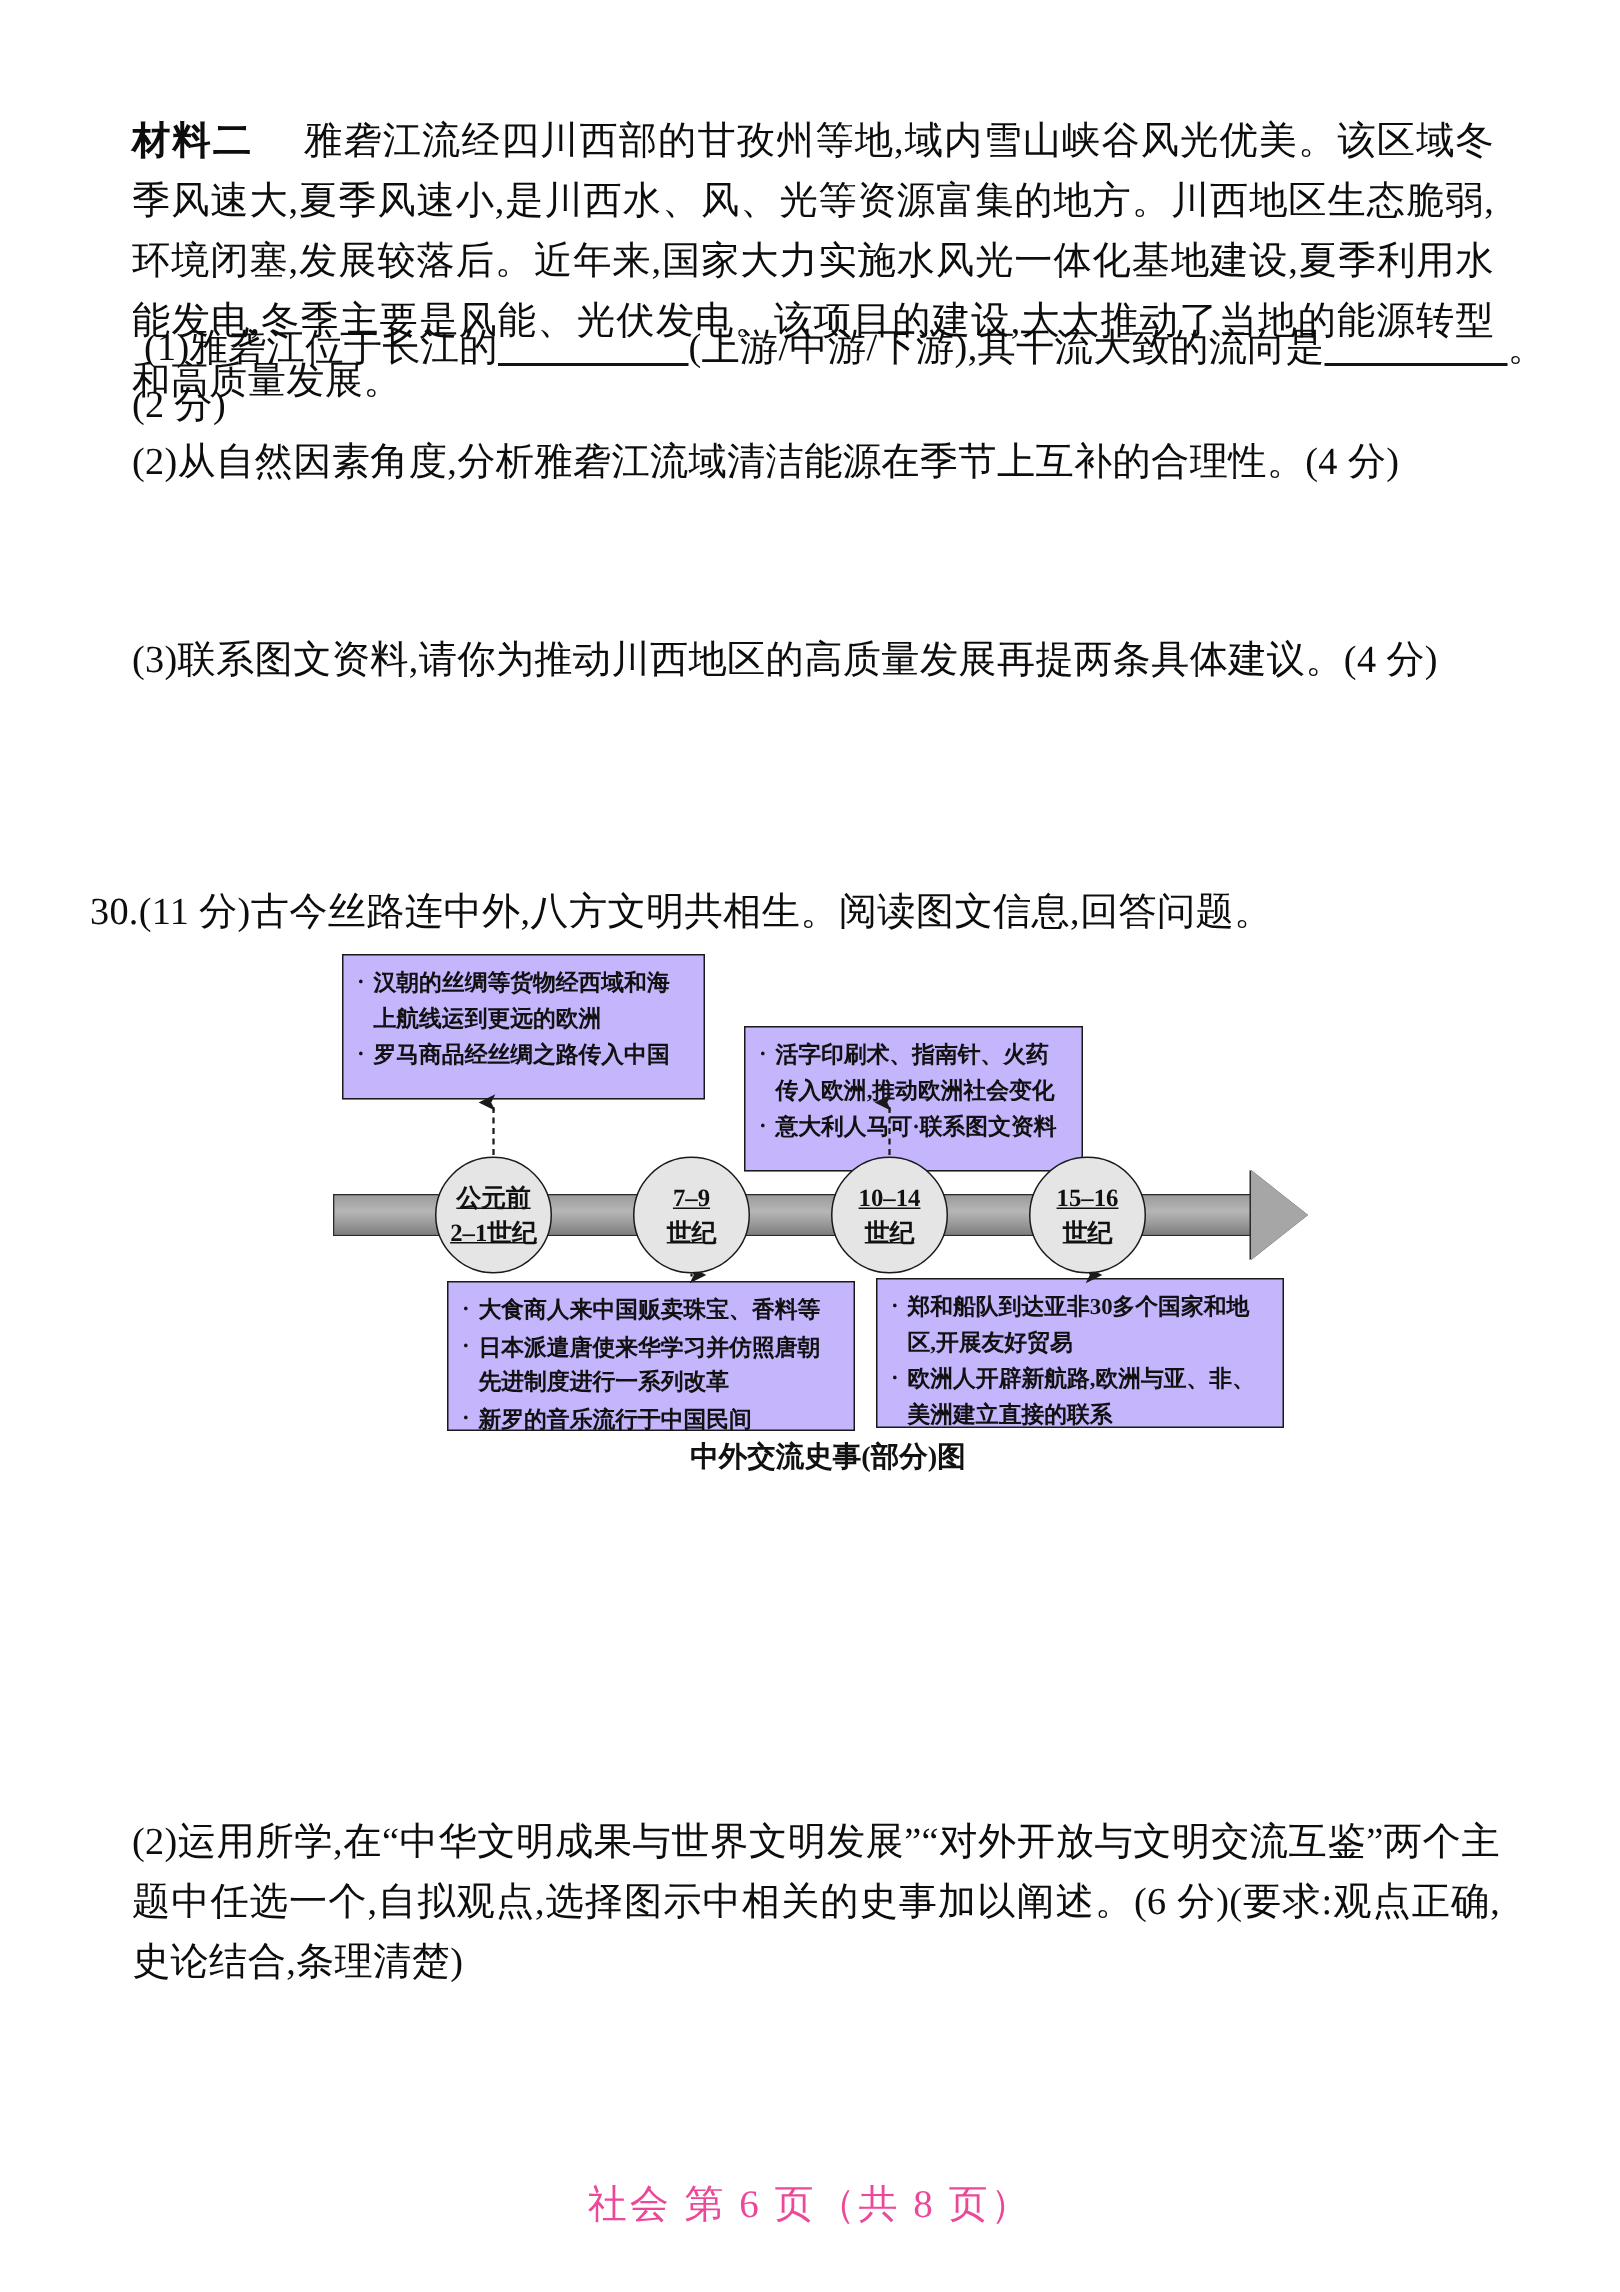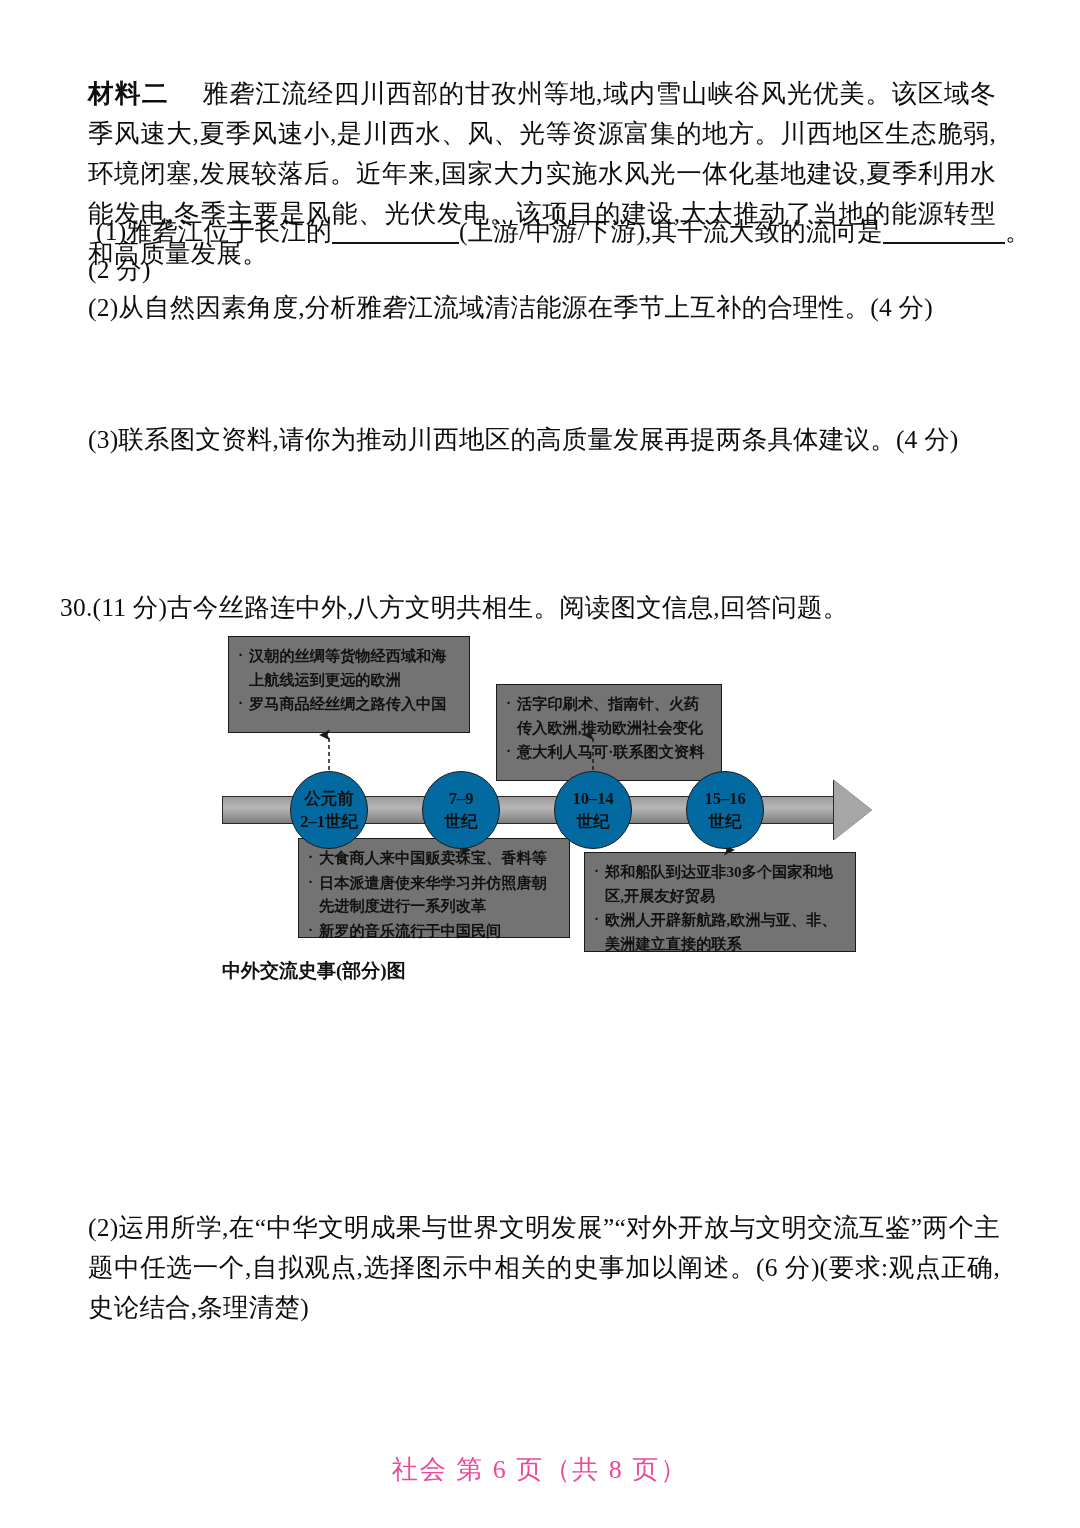--- a/index.html
+++ b/index.html
@@ -89,21 +89,21 @@
     left: 222px;
     top: 634px;
     width: 660px;
     height: 345px;
   }
 
   .fbox {
     position: absolute;
     box-sizing: border-box;
     border: 1.6px solid #1a1a1a;
-    background: #737373;
+    background: #c4b5fd;
     font-family: "Liberation Serif", "DejaVu Serif", serif;
     font-weight: bold;
     font-size: 15.2px;
     line-height: 23.5px;
     padding: 7px 9px 7px 8px;
     color: #111;
   }
   .fbox ul {
     margin: 0;
     padding: 0;
@@ -117,41 +117,42 @@
   .fbox li:before {
     content: "·";
     position: absolute;
     left: 1px;
     top: -1px;
     font-weight: bold;
   }
 
   #box-tl { left: 6px;   top: 2px;   width: 242px; height: 97px; }
   #box-tr { left: 274px; top: 2px;   width: 226px; height: 97px; margin-top: 48px; }
-  #box-bl { left: 76px;  top: 204px; width: 272px; height: 100px; }
+  #box-bl { left: 76px;  top: 220px; width: 272px; height: 100px; }
   #box-br { left: 362px; top: 218px; width: 272px; height: 100px; }
 
   .circle {
     position: absolute;
     box-sizing: border-box;
     border: 1.6px solid #1a1a1a;
     border-radius: 50%;
-    background: #0369a1;
+    background: #e5e5e5;
     width: 78px;
     height: 78px;
     display: flex;
     flex-direction: column;
     align-items: center;
     justify-content: center;
     font-family: "Liberation Serif", "DejaVu Serif", serif;
     font-weight: bold;
     font-size: 16.5px;
     line-height: 23px;
     z-index: 4;
     color: #111;
+    text-decoration: underline;
   }
   #circle-1 { left: 68px;  top: 137px; }
   #circle-2 { left: 200px; top: 137px; }
   #circle-3 { left: 332px; top: 137px; }
   #circle-4 { left: 464px; top: 137px; }
 
   
   #timeline-bar {
     position: absolute;
     left: 0;
@@ -180,20 +181,21 @@
   .conn {
     position: absolute;
     z-index: 3;
   }
 
   #fig-caption {
     position: absolute;
     left: 0;
     top: 324px;
     width: 660px;
+    text-align: center;
     font-family: "Liberation Serif", "DejaVu Serif", serif;
     font-weight: bold;
     font-size: 19px;
     color: #111;
   }
 
   
   #q30-1 {
     left: 88px;
     top: 1004px;

